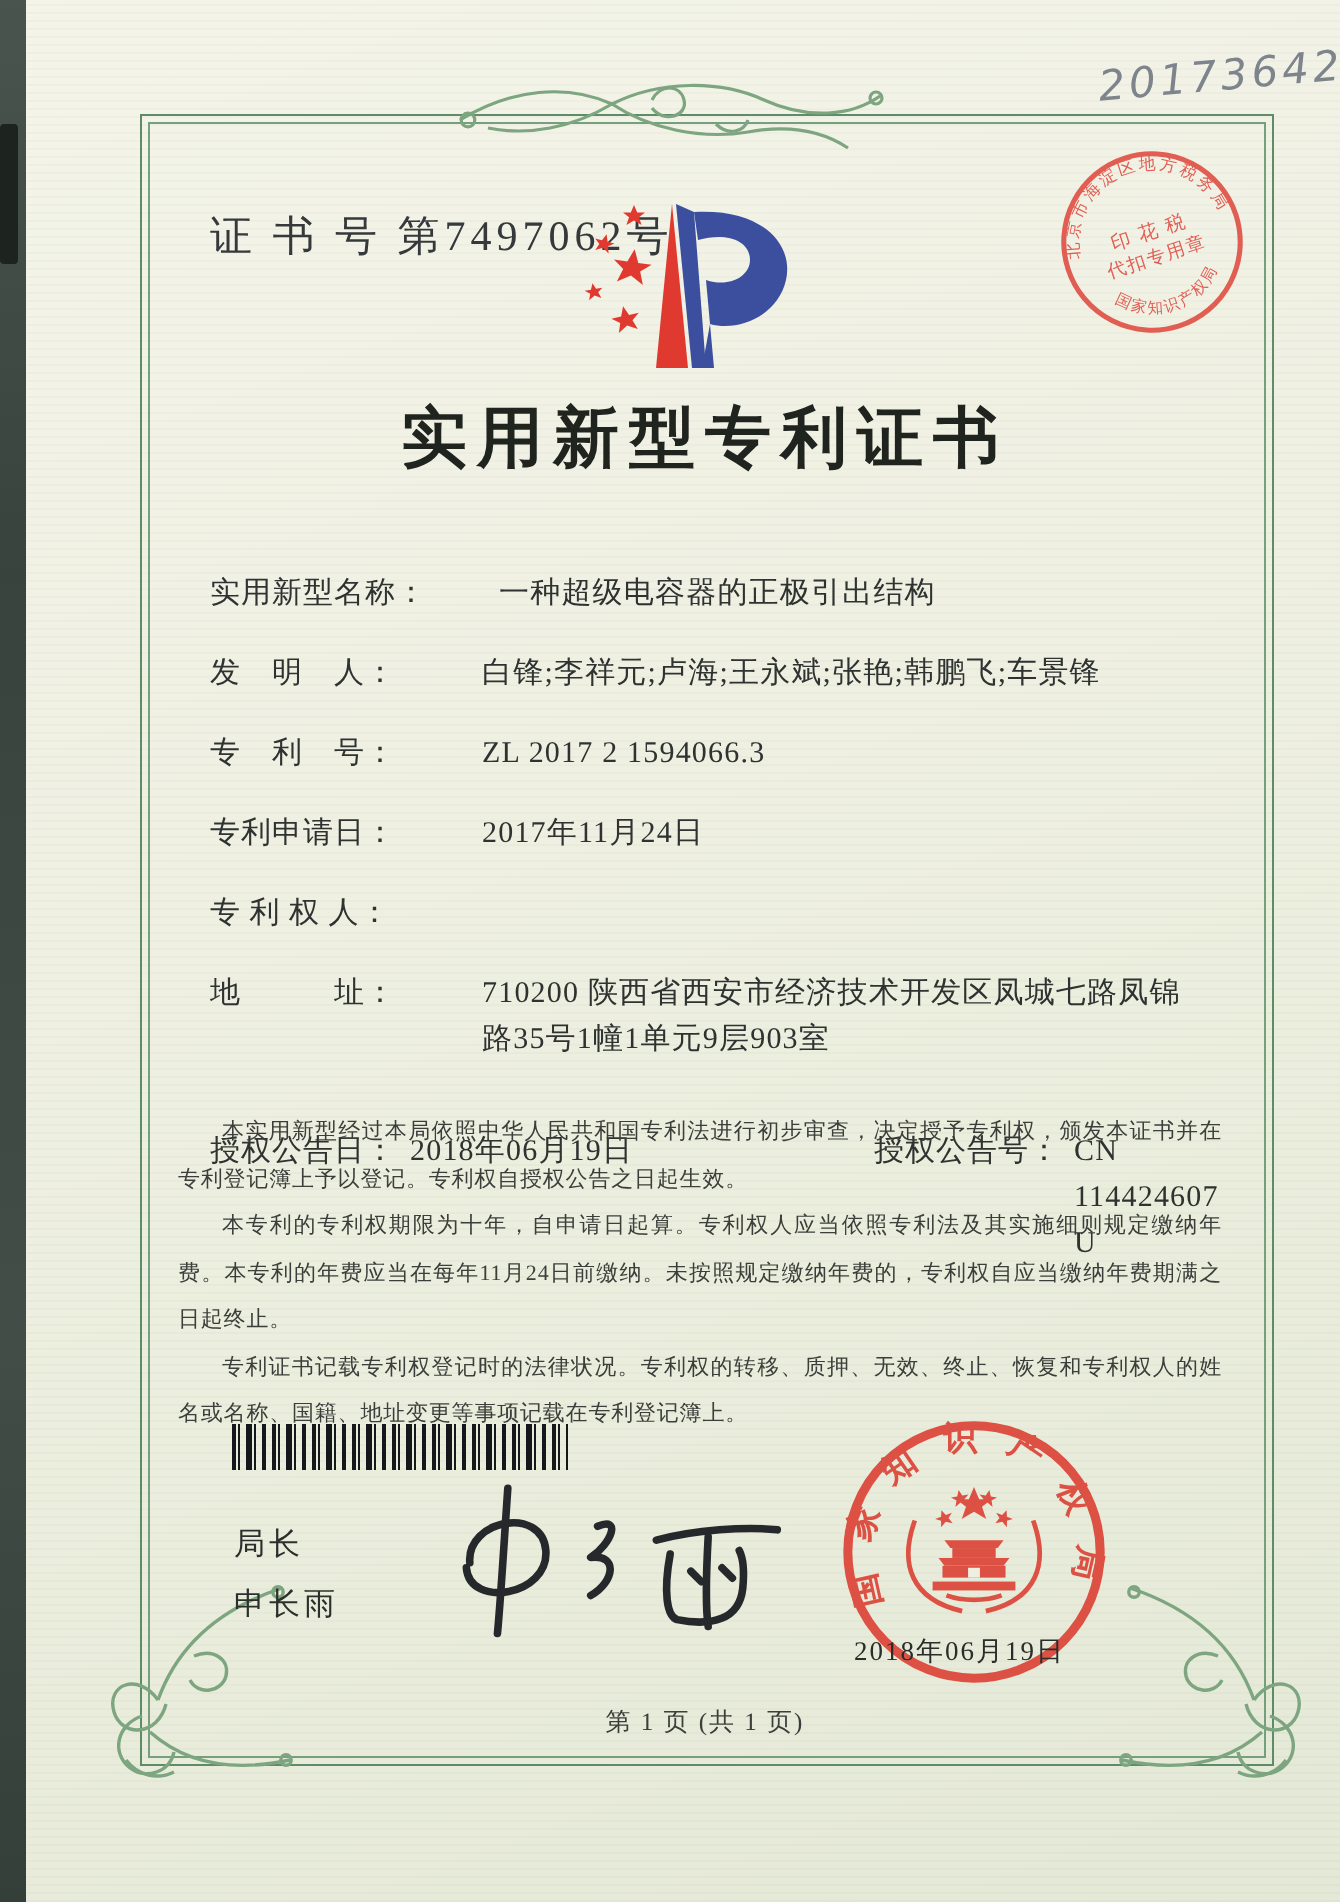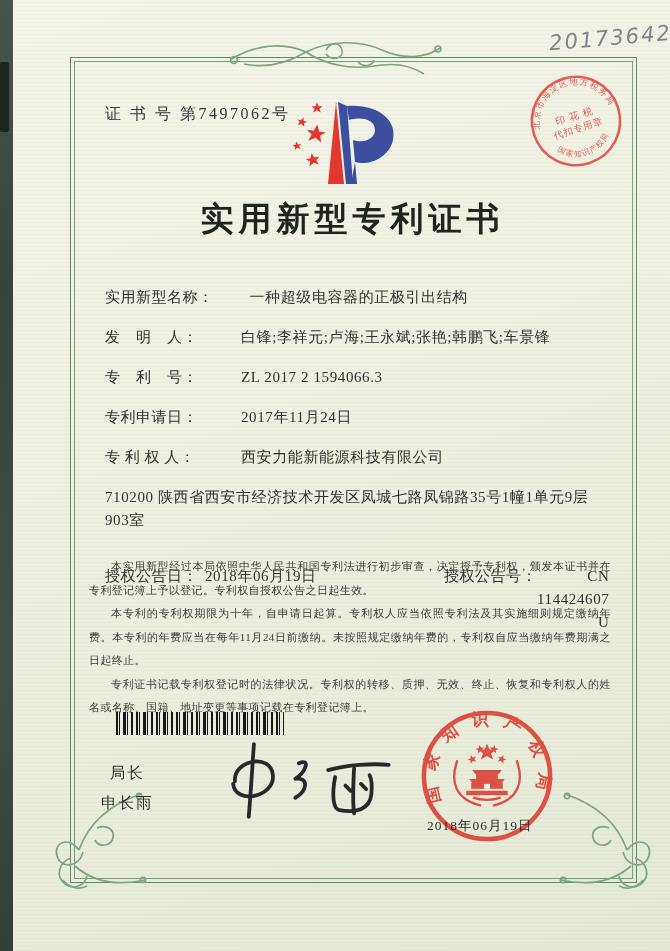--- a/index.html
+++ b/index.html
@@ -18,43 +18,43 @@
   .frame{position:absolute;left:57px;top:57px;width:565px;height:824px;
          border:1.6px solid #5d8c66;}
   .frame::after{content:'';position:absolute;inset:3px;border:1px solid #74a07b;}
   
   .orn{position:absolute;color:#7ca580;}
   .orn svg{display:block;}
   .orn-top{left:213px;top:36px;width:218px;height:46px;}
   .orn-bl{left:28px;top:788px;width:112px;height:112px;}
   .orn-br{left:540px;top:788px;width:112px;height:112px;transform:scaleX(-1);}
   
-  .cert-no{position:absolute;left:92px;top:104px;font-size:16px;letter-spacing:2.5px;color:#35393b;}
+  .cert-no{position:absolute;left:92px;top:104px;font-size:21px;letter-spacing:2.5px;color:#35393b;}
   .logo{position:absolute;left:276px;top:96px;width:116px;height:94px;}
   .title{position:absolute;left:57px;top:197px;width:565px;text-align:center;
          font-size:33px;font-weight:bold;letter-spacing:5px;color:#20241f;}
   
   .fields{position:absolute;left:92px;top:286px;width:486px;font-size:15px;color:#2e3230;}
   .frow{display:flex;margin-bottom:17px;line-height:23px;gap:36px;}
   .flabel{flex:0 0 100px;white-space:pre;letter-spacing:.5px;}
   .fvalue{flex:1;letter-spacing:.6px;}
   .frow-grant{margin-bottom:0;margin-top:33px;}
   .grant-left{flex:0 0 296px;display:flex;}
-  .grant-right{flex:1;display:flex;text-align:right;}
+  .grant-right{flex:1;display:flex;}
   
   .body-text{position:absolute;left:76px;top:555px;width:522px;font-size:11px;
              line-height:23.5px;color:#3b3e3a;text-align:justify;}
   .body-text p{margin:0;text-indent:2em;letter-spacing:.4px;}
   
   .barcode{position:absolute;left:103px;top:712px;width:168px;height:23px;background:
      repeating-linear-gradient(90deg,#15181a 0 2px,transparent 2px 3px,#15181a 3px 4px,
      transparent 4px 7px,#15181a 7px 10px,transparent 10px 11px,#15181a 11px 12px,
      transparent 12px 15px,#15181a 15px 17px,transparent 17px 20px);}
   
-  .director{position:absolute;left:88px;top:758px;font-size:15.5px;color:#2c302d;line-height:30px;letter-spacing:2px;text-align:center;}
+  .director{position:absolute;left:104px;top:758px;font-size:15.5px;color:#2c302d;line-height:30px;letter-spacing:2px;}
   .signature{position:absolute;left:196px;top:728px;width:190px;height:98px;}
   
   .seal-main{position:absolute;left:405px;top:707px;width:138px;height:138px;opacity:.92;}
   .seal-date{position:absolute;left:414px;top:817px;width:130px;font-size:13.5px;color:#2b2d2a;
              letter-spacing:1px;z-index:5;}
   
   .footer-page{position:absolute;left:57px;top:853px;width:565px;text-align:center;
                font-size:12.5px;color:#3b3e3a;letter-spacing:1px;}
   
   .seal-tax{position:absolute;left:514px;top:72px;width:98px;height:98px;transform:rotate(-18deg);opacity:.88;}
@@ -163,23 +163,23 @@
       <div class="frow">
         <span class="flabel">专　利　号：</span>
         <span class="fvalue">ZL 2017 2 1594066.3</span>
       </div>
       <div class="frow">
         <span class="flabel">专利申请日：</span>
         <span class="fvalue">2017年11月24日</span>
       </div>
       <div class="frow">
         <span class="flabel">专 利 权 人：</span>
-        <span class="fvalue">西安力能新能源科技有限公司</span>
-      </div>
-      <div class="frow">
+      </div>
+      <div class="frow">
+        <span class="flabel">地　　　址：</span>
         <span class="fvalue">710200 陕西省西安市经济技术开发区凤城七路凤锦路35号1幢1单元9层903室</span>
       </div>
       <div class="frow frow-grant">
         <span class="grant-left">
           <span class="flabel">授权公告日：</span>
           <span class="fvalue">2018年06月19日</span>
         </span>
         <span class="grant-right">
           <span class="flabel">授权公告号：</span>
           <span class="fvalue">CN 114424607 U</span>
@@ -236,15 +236,16 @@
           <path d="M-18,3 L18,3 L15,7 L-15,7 Z" fill="#dd4438"></path>
           <rect x="-16" y="7" width="32" height="6" fill="#dd4438"></rect>
           <rect x="-21" y="15" width="42" height="4.5" fill="#dd4438"></rect>
           <rect x="-3" y="8" width="6" height="5" fill="#f0f0e2"></rect>
           <path d="M-14,22 C-6,25 6,25 14,22" fill="none" stroke="#dd4438" stroke-width="2.4"></path>
         </g>
       </svg>
     </div>
     <div class="seal-date">2018年06月19日</div>
 
+    <div class="footer-page">第 1 页 (共 1 页)</div>
 
   </div>
 </div>
 
 </body></html>

